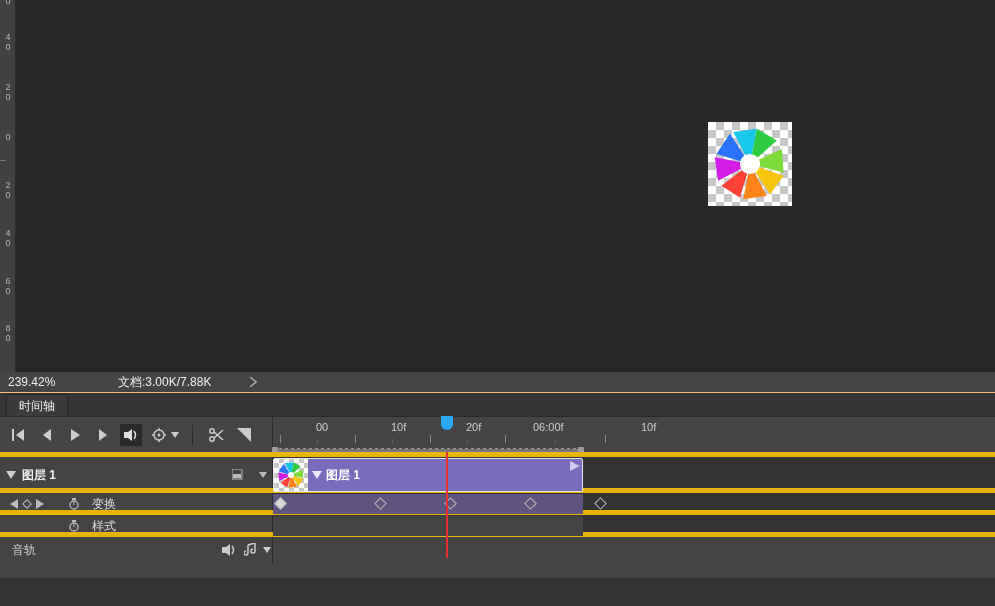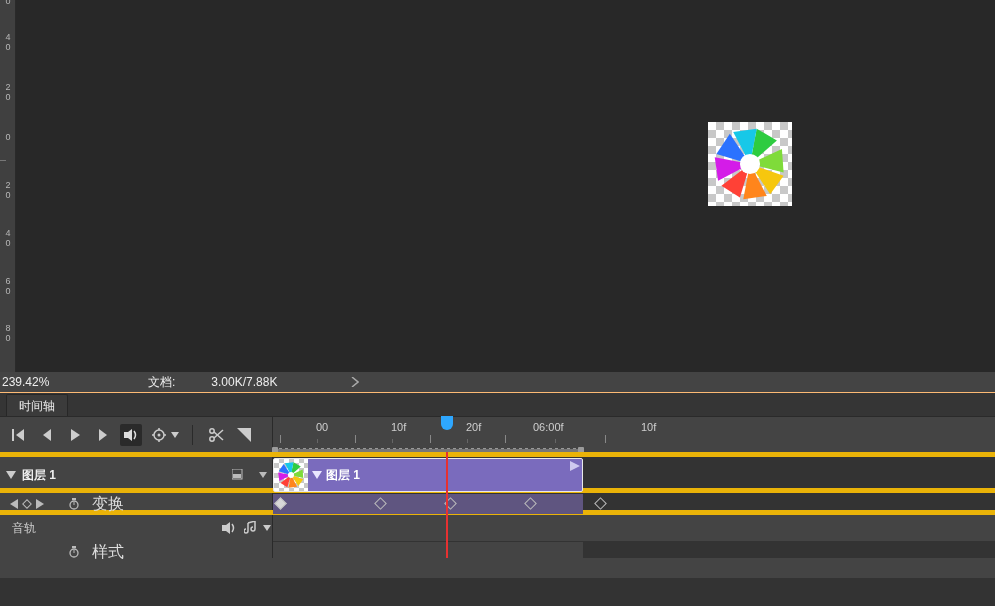--- a/index.html
+++ b/index.html
@@ -20,21 +20,21 @@
       linear-gradient(45deg,#c8c8c8 25%,transparent 25%),
       linear-gradient(-45deg,#c8c8c8 25%,transparent 25%),
       linear-gradient(45deg,transparent 75%,#c8c8c8 75%),
       linear-gradient(-45deg,transparent 75%,#c8c8c8 75%);
     background-size:16px 16px;
     background-position:0 0,0 8px,8px -8px,-8px 0;
   }
   .pinwheel svg { position:absolute; inset:0; }
 
   
-  .status-bar { height: 20px; line-height: 20px; padding-left: 2px; background: #444; color: #eee; font-size: 12px; display: flex; align-items: center; gap: 36px; }
+  .status-bar { height: 20px; line-height: 20px; padding-left: 8px; background: #444; color: #eee; font-size: 12px; display: flex; align-items: center; }
   .status-bar .zoom { width: 110px; }
   .status-bar .chev { margin-left: 38px; color:#aaa; }
 
   
   .panel-tabs { height: 24px; background: #353535; display: flex; align-items: flex-end; border-top:1px solid #fdba74; }
   .tab { height: 22px; background: #3b3b3b; color: #eaeaea; font-size: 12px; padding: 3px 12px 0; border: 1px solid #272727; border-bottom: none; margin-left: 6px; border-radius: 2px 2px 0 0; }
 
   
   .tl-toolbar-row { height: 36px; background: #444; border-top:1px solid #2a2a2a; display: flex; }
   .tl-left { width: 272px; display: flex; align-items: center; gap: 6px; padding-left: 8px; }
@@ -58,21 +58,21 @@
   .layer-header .spacer { flex:1; }
   .layer-header .fr { width:18px; display:flex; justify-content:center; color:#bbb; }
 
   .clip { position:absolute; left:0; top:1px; height:34px; width:310px; background:#7a6bbd; border:1px solid #e9e9e9; border-radius:2px; display:flex; align-items:center; color:#fff; overflow:hidden; }
   .clip .thumb { width:34px; height:34px; background:#fff; }
   .clip .thumb .checker { position:absolute; width:34px; height:34px; }
   .clip .thumb svg { width:34px; height:34px; display:block; position:relative; }
   .clip .cliplabel { display:flex; align-items:center; gap:4px; margin-left:4px; font-weight:600; font-size:12px; }
   .clip .corner { position:absolute; right:2px; top:2px; color:#e4e4ff; }
 
-  .prop-row { height:22px; display:flex; align-items:center; padding-left:10px; gap:10px; color:#ddd; font-size:16px; }
+  .prop-row { height:22px; display:flex; align-items:center; padding-left:10px; gap:10px; color:#ddd; font-size:12px; }
   .prop-row .keynav { display:flex; gap:4px; color:#bbb; width:48px; }
   .prop-row .stopwatch { color:#bbb; width:14px; }
 
   .kf-track { position:absolute; left:0; top:0; right:0; bottom:0; }
   .kf-strip { position:absolute; left:0; top:1px; height:20px; width:310px; background:#5f5580; }
   .kf-strip.short { height:20px; }
   .kf-strip.empty { background:#5f5580; }
   .kf { position:absolute; top:6px; width:9px; height:9px; transform: translateX(-4px) rotate(45deg); border:1px solid #bbb; }
   .kf.first { background:#d8d8d8; }
 
@@ -341,20 +341,41 @@
         <span class="kf first" style="left:7px"></span>
         <span class="kf" style="left:107px"></span>
         <span class="kf" style="left:177px"></span>
         <span class="kf" style="left:257px"></span>
         <span class="kf" style="left:327px"></span>
       </div>
     </div>
   </div>
 
 
+  <div class="row" style="height:22px;">
+    <div class="row-left">
+      <div class="prop-row">
+        <span class="keynav"></span>
+        <span class="stopwatch">
+          <svg width="12" height="12" viewBox="0 0 12 12">
+              <circle cx="6" cy="7" r="4" fill="none" stroke="#bbb" stroke-width="1.3"></circle>
+              <line x1="6" y1="7" x2="6" y2="4" stroke="#bbb"></line>
+              <rect x="4" y="0" width="4" height="2" fill="#bbb"></rect>
+            </svg>
+        </span>
+        <span>样式</span>
+      </div>
+    </div>
+    <div class="row-right">
+      <div class="kf-track">
+        <div class="kf-strip short empty" style="background:#444;"></div>
+      </div>
+    </div>
+  </div>
+
   <div class="row audio-row" style="height:26px;">
     <div class="row-left">
       <span>音轨</span>
       <span class="spacer"></span>
       <span class="icon-btn">
         <svg width="14" height="12" viewBox="0 0 14 12">
             <polygon points="0,3 4,3 8,0 8,12 4,9 0,9" fill="#ccc"></polygon>
             <path d="M10 2 Q13 6 10 10" fill="none" stroke="#ccc" stroke-width="1.5"></path>
           </svg>
       </span>
@@ -366,36 +387,15 @@
       </span>
       <span class="icon-btn" style="width:10px;">
         <svg width="8" height="6" viewBox="0 0 8 6">
             <polygon points="0,0 8,0 4,6" fill="#ccc"></polygon>
           </svg>
       </span>
     </div>
     <div class="row-right"></div>
   </div>
 
-  <div class="row" style="height:22px;">
-    <div class="row-left">
-      <div class="prop-row">
-        <span class="keynav"></span>
-        <span class="stopwatch">
-          <svg width="12" height="12" viewBox="0 0 12 12">
-              <circle cx="6" cy="7" r="4" fill="none" stroke="#bbb" stroke-width="1.3"></circle>
-              <line x1="6" y1="7" x2="6" y2="4" stroke="#bbb"></line>
-              <rect x="4" y="0" width="4" height="2" fill="#bbb"></rect>
-            </svg>
-        </span>
-        <span>样式</span>
-      </div>
-    </div>
-    <div class="row-right">
-      <div class="kf-track">
-        <div class="kf-strip short empty" style="background:#444;"></div>
-      </div>
-    </div>
-  </div>
-
 </div>
 
 <div class="bottom"></div>
 
 </body></html>

